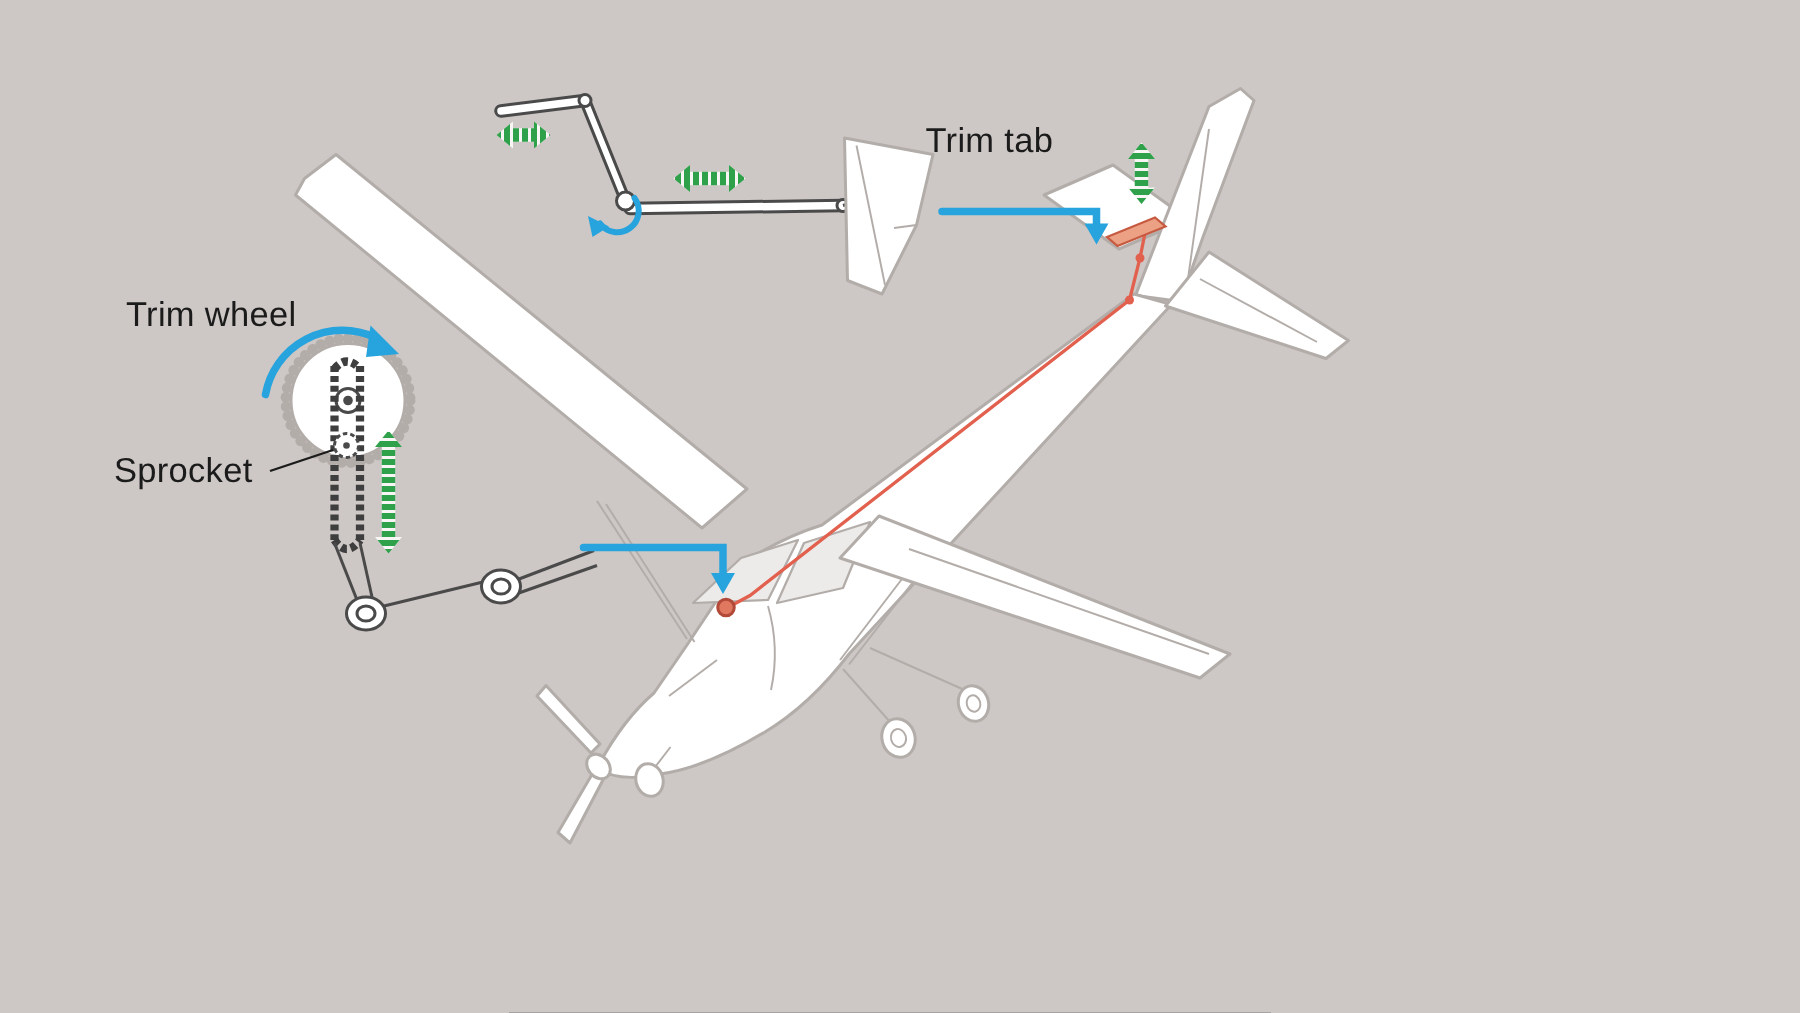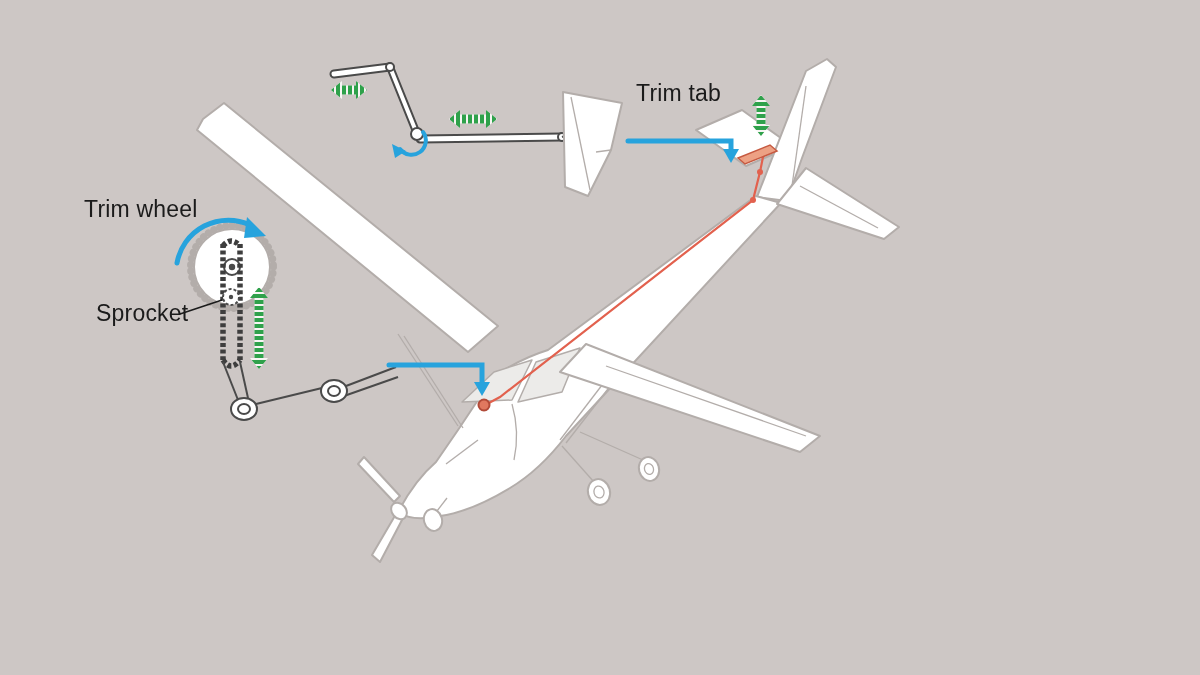--- a/index.html
+++ b/index.html
@@ -195,17 +195,17 @@
   </g>
 
   <g>
     <path class="blue-stroke" stroke-width="4" d="M 423 132 A 14 14 0 1 1 400 149"></path>
     <polygon class="blue-fill" points="395,158 392,144 406,151"></polygon>
   </g>
 </svg>
 
 <div class="label" style="left:84px;top:197px;">Trim wheel</div>
 
-<div class="label" style="left:96px;top:301px;text-align:right;">Sprocket</div>
-
-<div class="label" style="left:617px;top:81px;margin-left:19px;">Trim tab</div>
+<div class="label" style="left:76px;top:301px;text-align:right;">Sprocket</div>
+
+<div class="label" style="left:617px;top:81px;">Trim tab</div>
 
 </div>
 
 </body></html>

